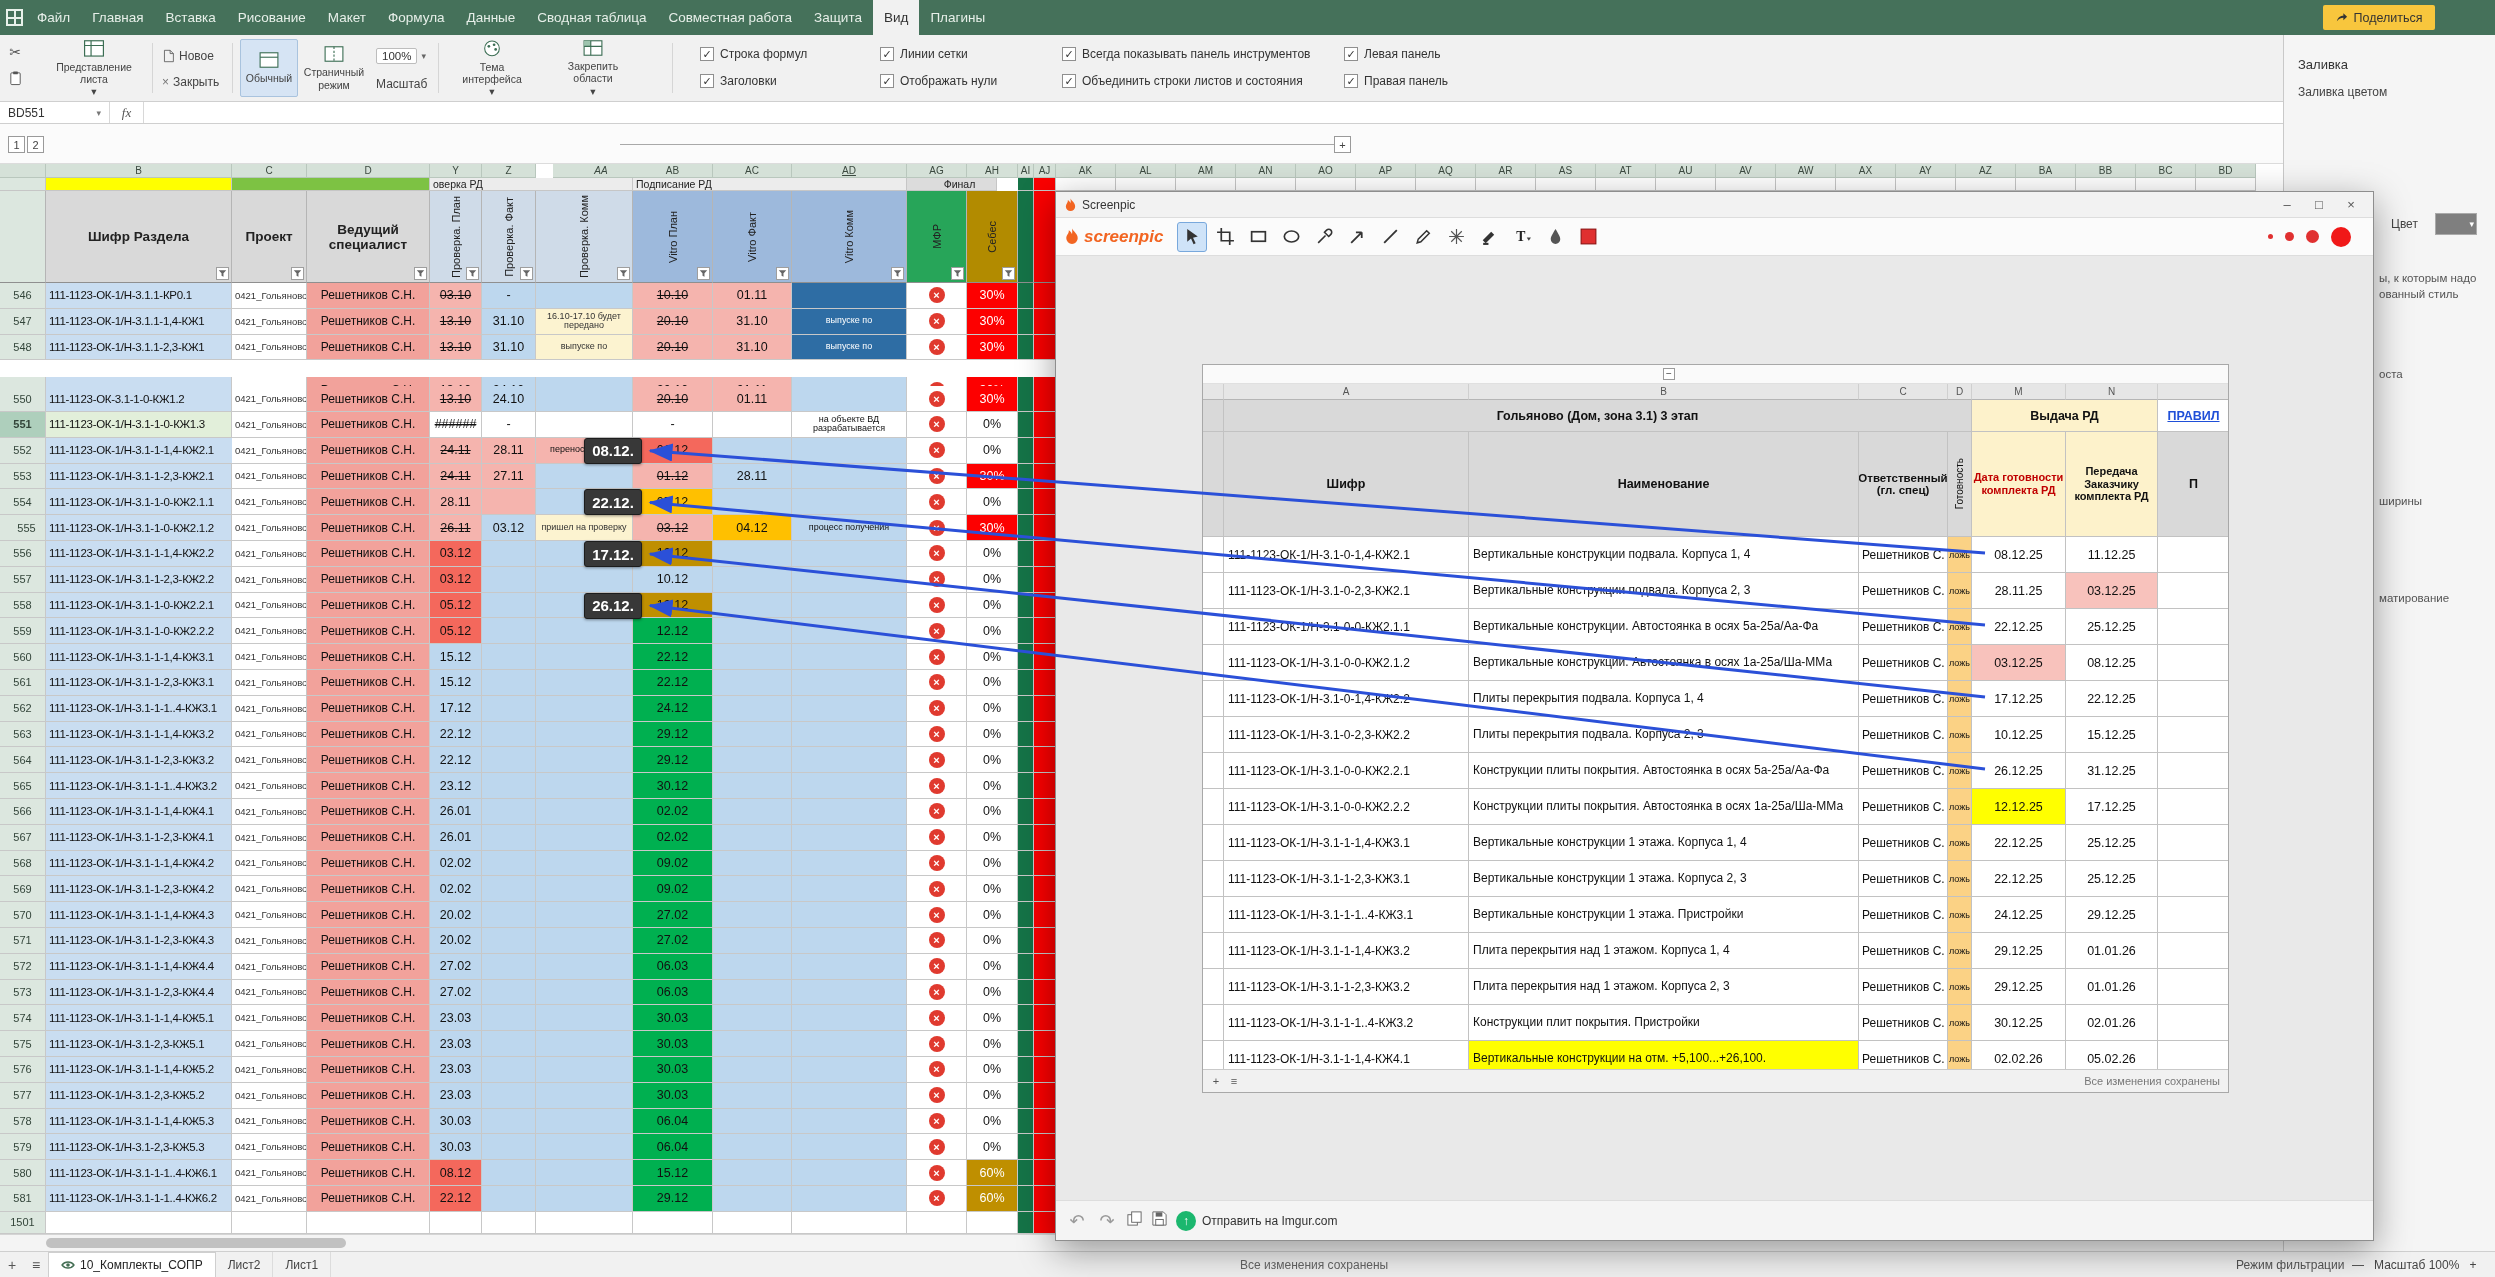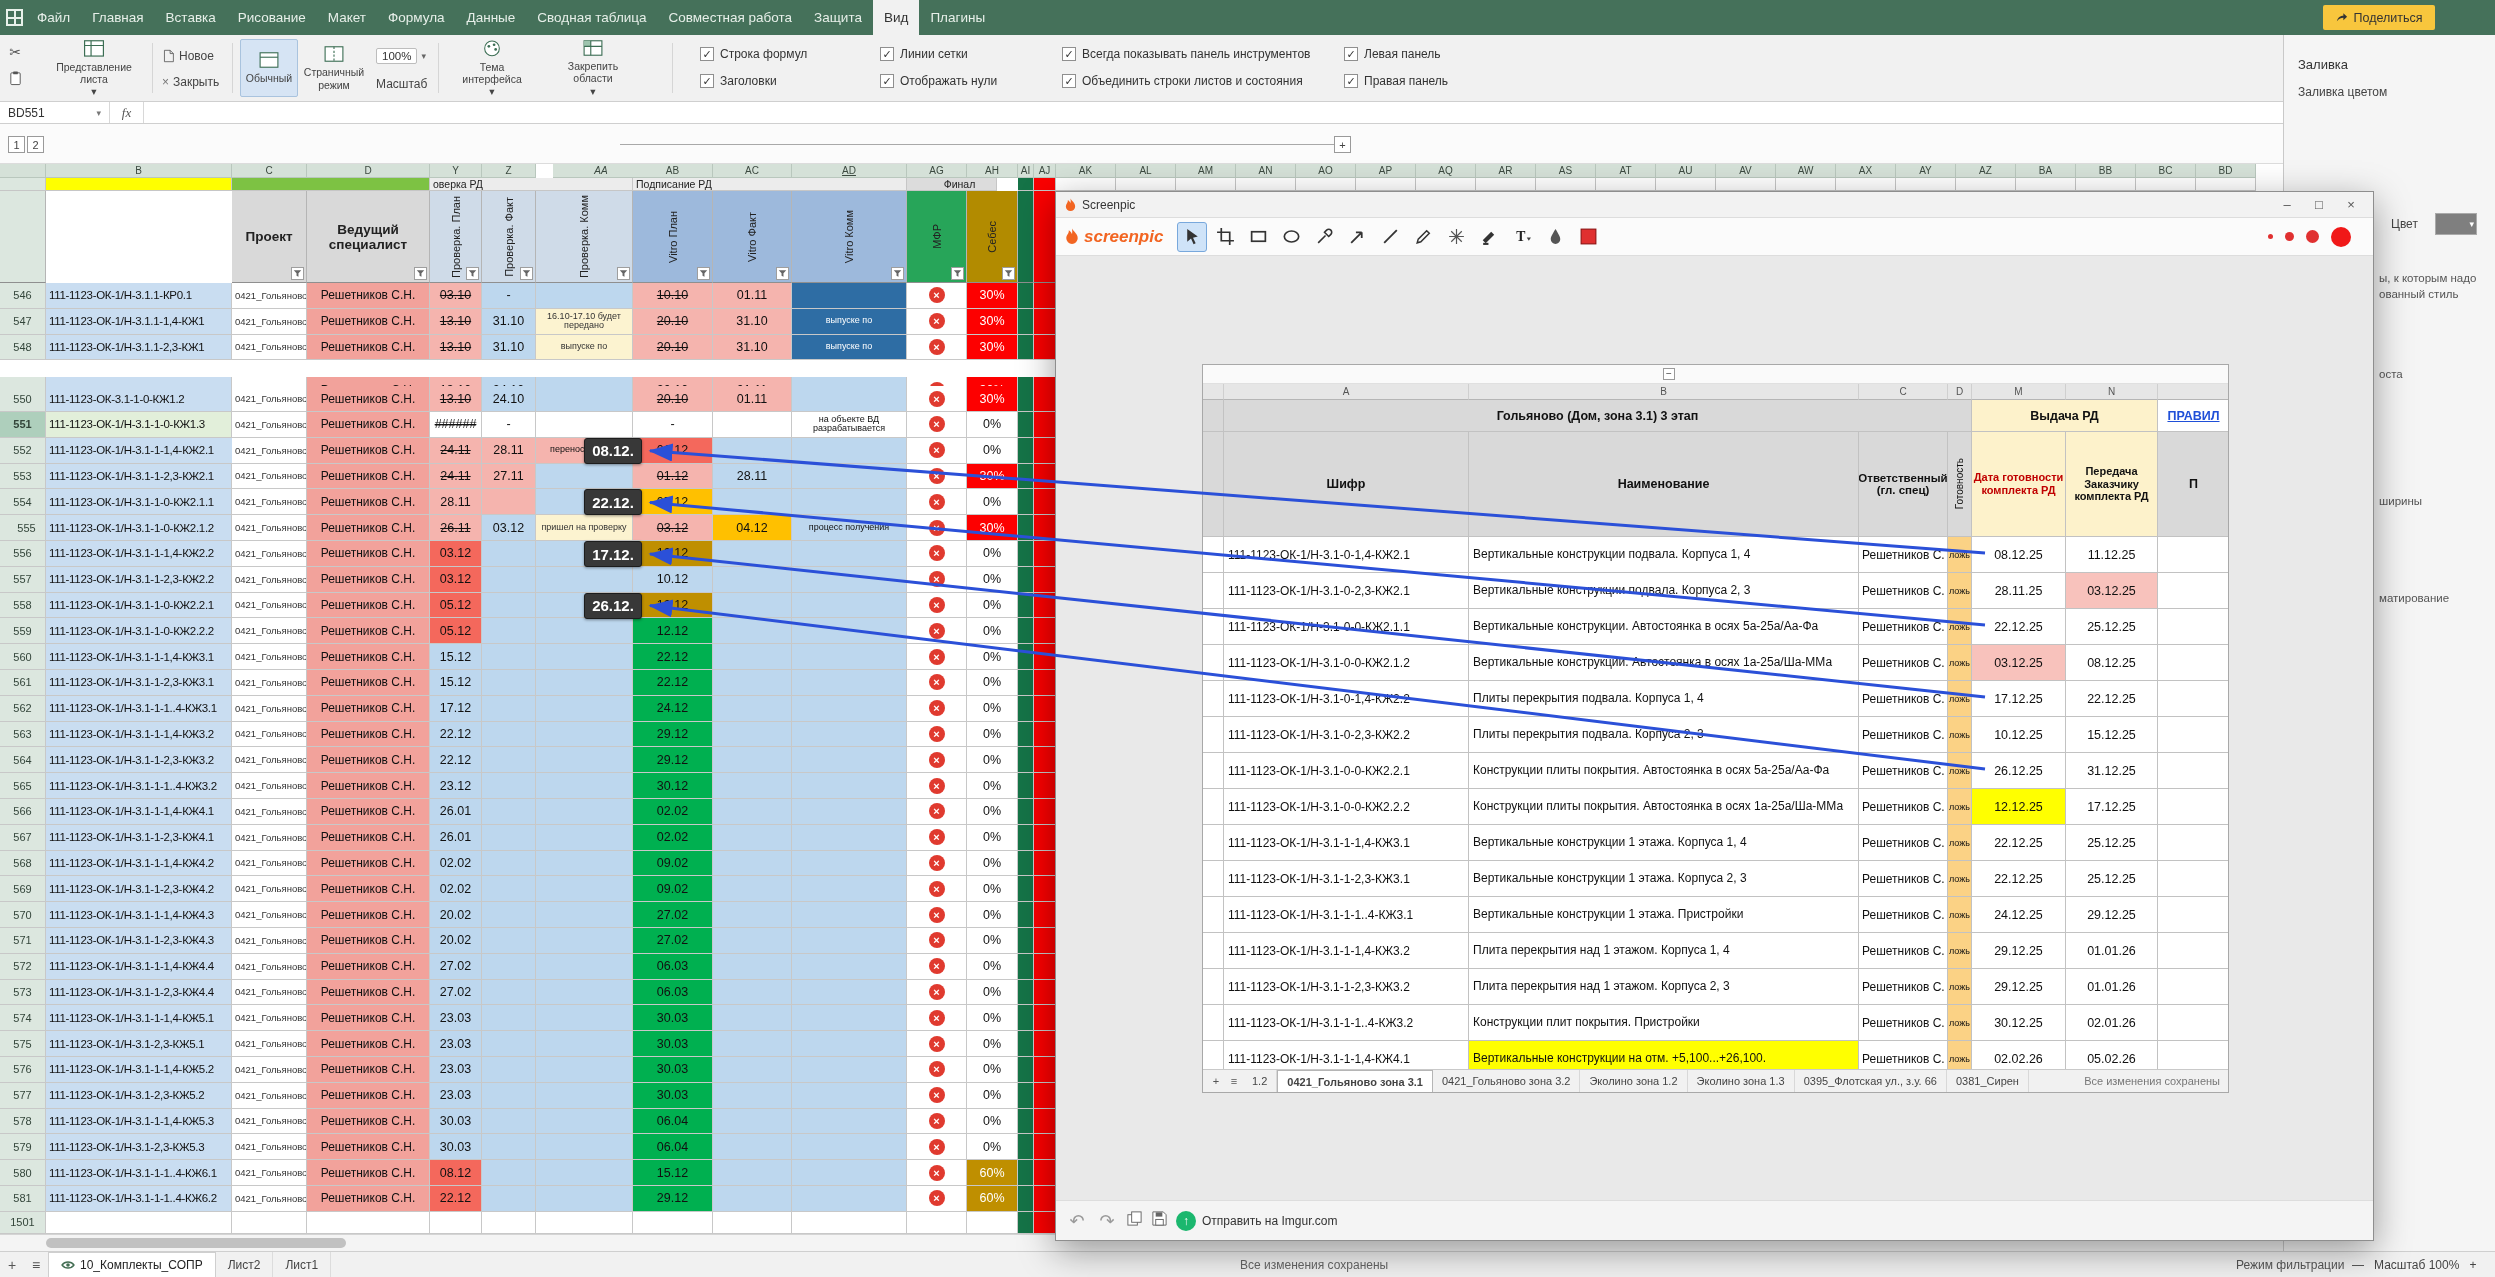--- a/index.html
+++ b/index.html
@@ -350,20 +350,28 @@
         <div class="h1cell" data-interactable="true" style="left: 1836px; width: 60px; background: rgb(255, 255, 255);"></div>
         <div class="h1cell" data-interactable="true" style="left: 1896px; width: 60px; background: rgb(255, 255, 255);"></div>
         <div class="h1cell" data-interactable="true" style="left: 1956px; width: 60px; background: rgb(255, 255, 255);"></div>
         <div class="h1cell" data-interactable="true" style="left: 2016px; width: 60px; background: rgb(255, 255, 255);"></div>
         <div class="h1cell" data-interactable="true" style="left: 2076px; width: 60px; background: rgb(255, 255, 255);"></div>
         <div class="h1cell" data-interactable="true" style="left: 2136px; width: 60px; background: rgb(255, 255, 255);"></div>
         <div class="h1cell" data-interactable="true" style="left: 2196px; width: 60px; background: rgb(255, 255, 255);"></div>
       </div>
     <div id="row2" data-interactable="false">
         <div class="h2cell gut" data-interactable="true" style="left: 0px; width: 46px; background: rgb(220, 231, 223);"></div>
+        <div class="h2cell" data-interactable="true" style="left: 46px; width: 186px; background: rgb(217, 217, 217);">
+          <span data-interactable="false">Шифр Раздела</span>
+          <span class="funnel" data-interactable="true">
+            <svg width="9" height="9" viewBox="0 0 12 11">
+              <path d="M1 1 H11 L7.3 5.2 V9.8 L4.7 8.5 V5.2 Z" fill="#666"></path>
+            </svg>
+          </span>
+        </div>
         <div class="h2cell" data-interactable="true" style="left: 232px; width: 75px; background: rgb(217, 217, 217);">
           <span data-interactable="false">Проект</span>
           <span class="funnel" data-interactable="true">
             <svg width="9" height="9" viewBox="0 0 12 11">
               <path d="M1 1 H11 L7.3 5.2 V9.8 L4.7 8.5 V5.2 Z" fill="#666"></path>
             </svg>
           </span>
         </div>
         <div class="h2cell" data-interactable="true" style="left: 307px; width: 123px; background: rgb(217, 217, 217);">
           <span data-interactable="false">Ведущий специалист</span>
@@ -1367,29 +1375,20 @@
           <div class="capcell cap-name cap-hl" data-interactable="true" style="left: 266px; top: 676px; width: 390px; height: 36px;">Вертикальные конструкции на отм. +5,100...+26,100.</div>
           <div class="capcell cap-otv" data-interactable="true" style="left: 656px; top: 676px; width: 89px; height: 36px;">Решетников С.</div>
           <div class="capcell cap-got" data-interactable="true" style="left: 745px; top: 676px; width: 24px; height: 36px;">ложь</div>
           <div class="capcell cap-date " data-interactable="true" style="left: 769px; top: 676px; width: 94px; height: 36px;">02.02.26</div>
           <div class="capcell cap-date " data-interactable="true" style="left: 863px; top: 676px; width: 92px; height: 36px;">05.02.26</div>
           <div class="capcell " data-interactable="true" style="left: 955px; top: 676px; width: 72px; height: 36px;"></div>
         </div>
       <div class="cap-tabs" data-interactable="false">
         <span class="cap-plus" data-interactable="true">+</span>
         <span class="cap-plus" data-interactable="true">≡</span>
-        <span id="cap-tab-items" data-interactable="false" style="display:flex">
-            <div class="ctab" data-interactable="true">1.2</div>
-            <div class="ctab act" data-interactable="true">0421_Гольяново зона 3.1</div>
-            <div class="ctab" data-interactable="true">0421_Гольяново зона 3.2</div>
-            <div class="ctab" data-interactable="true">Эколино зона 1.2</div>
-            <div class="ctab" data-interactable="true">Эколино зона 1.3</div>
-            <div class="ctab" data-interactable="true">0395_Флотская ул., з.у. 66</div>
-            <div class="ctab" data-interactable="true">0381_Сирен</div>
-          </span>
         <span class="cap-saved" data-interactable="false">Все изменения сохранены</span>
       </div>
     </div>
     <div class="wbottom" data-interactable="false">
       <span class="ur" data-interactable="true">↶</span>
       <span class="ur" data-interactable="true">↷</span>
       <span data-interactable="true"><svg width="17" height="17" viewBox="0 0 18 18">
             <rect x="2" y="5" width="10" height="11" stroke="#666" fill="#fff"></rect>
             <rect x="6" y="2" width="10" height="11" stroke="#666" fill="#fff"></rect>
           </svg></span>

